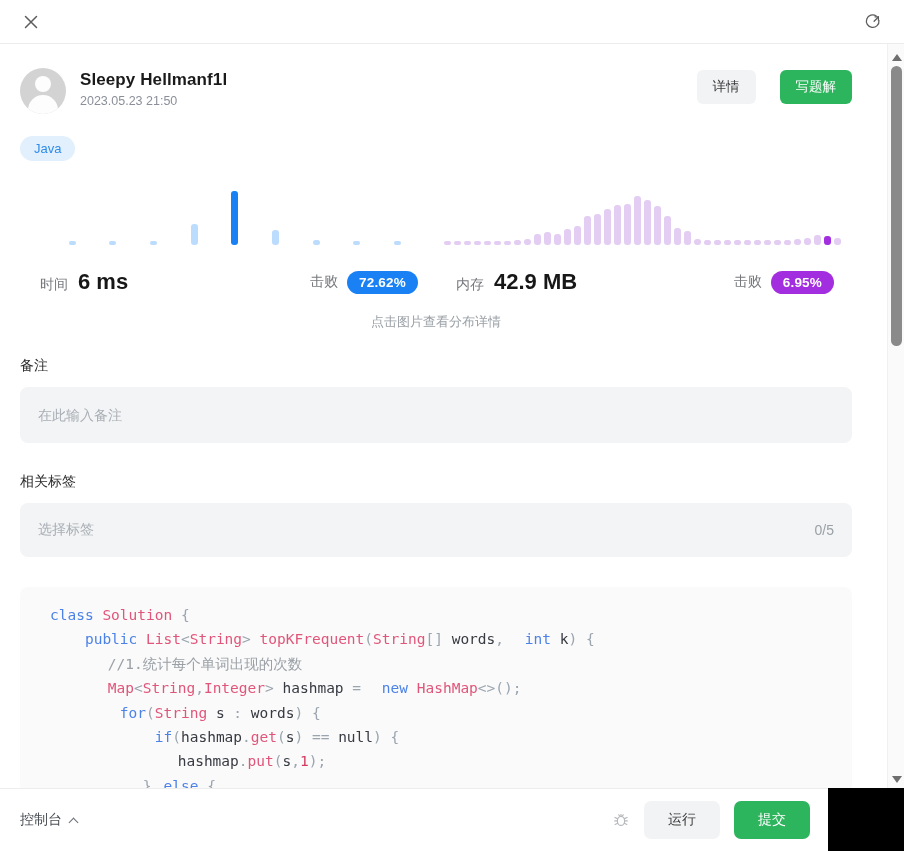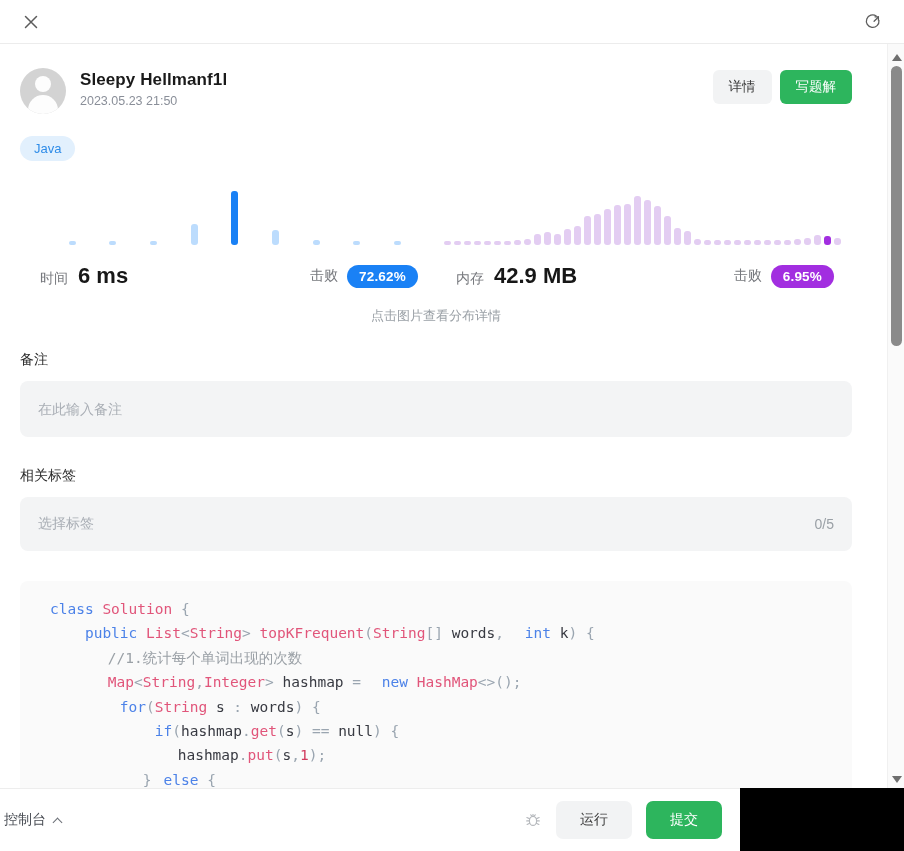--- a/index.html
+++ b/index.html
@@ -105,21 +105,21 @@
   .sub-meta { margin-left: 14px; padding-top: 2px; }
   .sub-name {
     font-size: 17px; font-weight: 700; color: #1a1a1a;
     letter-spacing: .1px;
   }
   .sub-date {
     font-size: 12.5px; color: #8a8f99; margin-top: 4px;
   }
   .sub-actions {
     position: absolute; right: 0; top: 26px;
-    display: flex; align-items: center; gap: 8px;
+    display: flex; align-items: center; gap: 24px;
   }
   .btn-detail {
     background: #f2f3f4; color: #3c3c3c;
     font-size: 13.5px; border: none; border-radius: 6px;
     padding: 8px 16px; cursor: pointer;
     font-family: inherit;
   }
   .btn-write {
     background: #2db55d; color: #ffffff;
     font-size: 13.5px; border: none; border-radius: 6px;
@@ -161,21 +161,21 @@
   }
   .chart.time .bar { background: #bcdcfd; max-width: 7px; margin: 0 auto; }
   .chart.time .bar.hl { background: #1a81f5; }
   .chart.mem { padding: 0 10px 0 6px; }
   .chart.mem .bar { background: #e3cdf2; max-width: 7px; margin: 0 auto; }
   .chart.mem .bar.hl { background: #a22ee0; }
 
   .stat-line {
     display: flex; align-items: center;
     padding-left: 20px; padding-right: 18px;
-    margin-top: 18px;
+    margin-top: 24px;
     justify-content: space-between;
   }
   .stat-left { display: flex; align-items: baseline; gap: 10px; }
   .stat-label { font-size: 14px; color: #77797e; }
   .stat-value { font-size: 22px; font-weight: 700; color: #171717; }
   .stat-right { display: flex; align-items: center; gap: 9px; }
   .pill {
     color: #fff; font-size: 13.5px; font-weight: 700;
     border-radius: 13px; padding: 4px 12px;
     letter-spacing: .2px;
@@ -237,26 +237,26 @@
   .k  { color: #4c82e8; margin-left: 12px; }   
   .t  { color: #e1557a; }   
   .c  { color: #9aa0a6; }   
   .p  { color: #9aa5b0; }   
   .n  { color: #d13b5e; }   
   .id { color: #383a42; }   
 
   
   .bottombar {
     position: absolute; left: 0; bottom: 0;
-    width: 740px; height: 63px;
+    width: 828px; height: 63px;
     background: #ffffff;
     border-top: 1px solid #ededed;
     display: flex; align-items: center;
     justify-content: space-between;
-    padding: 0 18px 0 4px;
+    padding: 0 18px 0 20px;
   }
   .console-toggle {
     display: flex; align-items: center; gap: 8px;
     font-size: 14px; color: #4b4f56;
     cursor: pointer;
   }
   .chev-up {
     display: inline-block;
     width: 7px; height: 7px;
     border-left: 1.6px solid #6b6f76;

